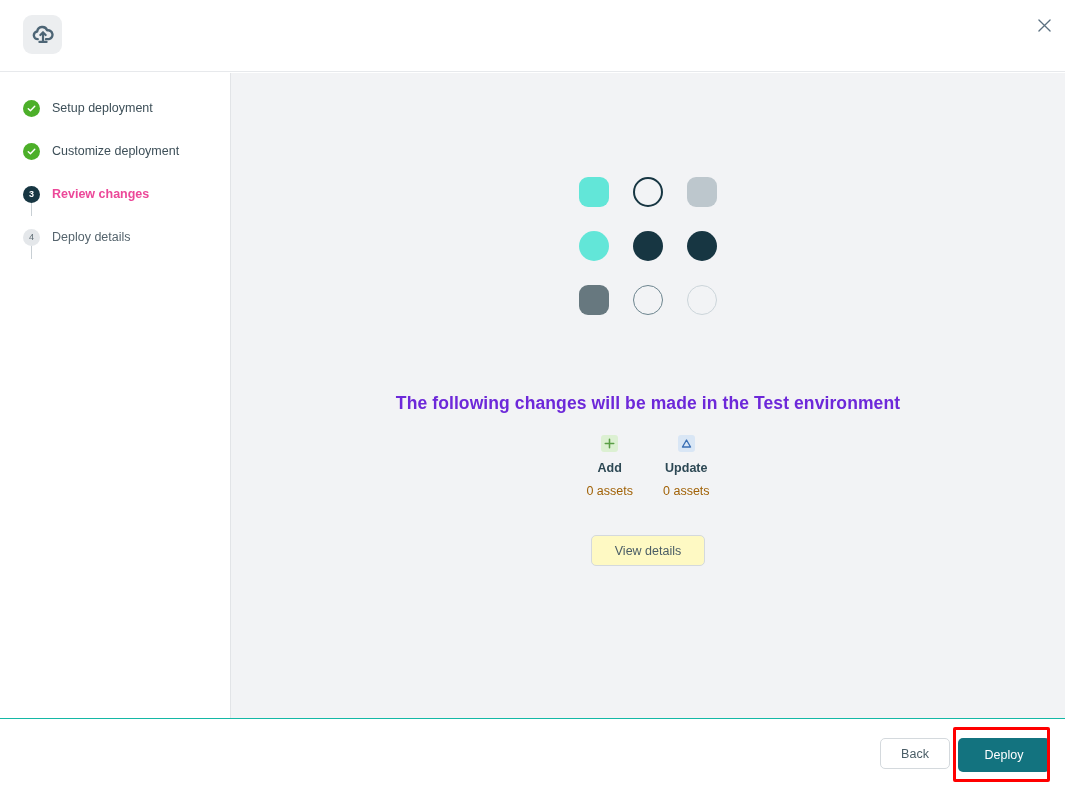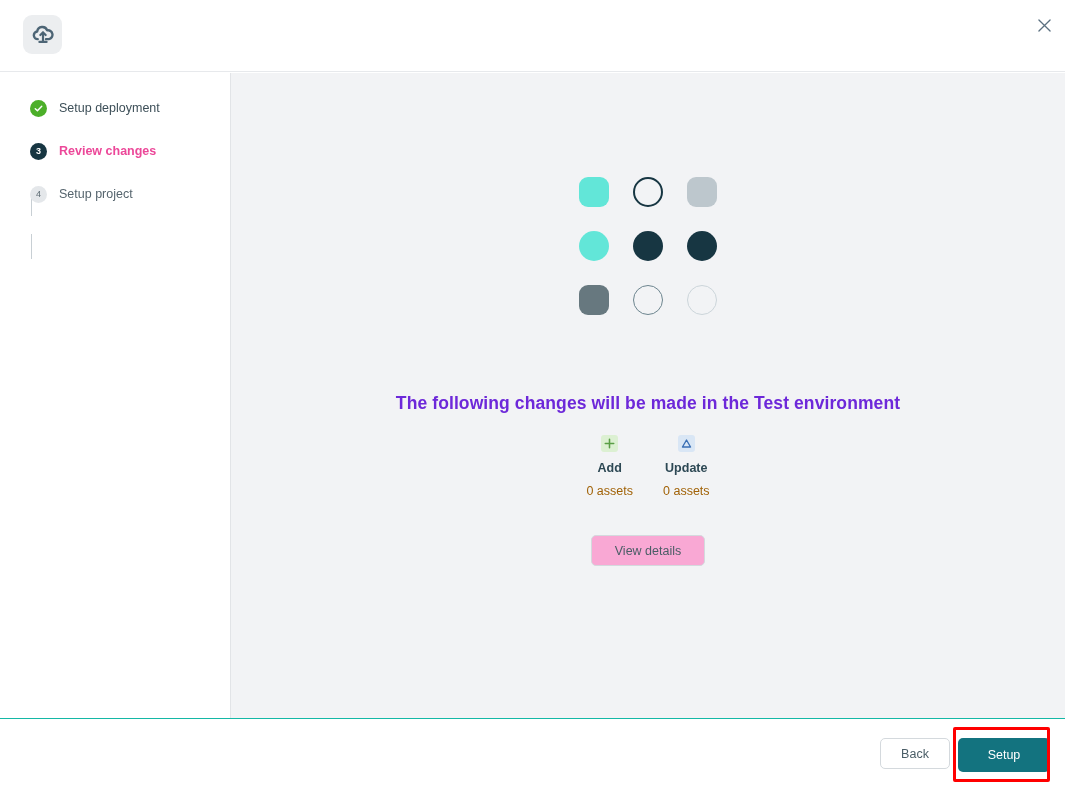--- a/index.html
+++ b/index.html
@@ -68,21 +68,21 @@
     padding-top: 24px;
   }
 
   .steps { position: relative; }
 
   .step {
     position: relative;
     display: flex;
     align-items: center;
     height: 22px;
-    margin-left: 30px;
+    margin-left: 23px;
     margin-bottom: 21px;
     cursor: pointer;
   }
   .step:last-child { margin-bottom: 0; }
 
   .step-badge {
     position: relative;
     z-index: 2;
     width: 17px;
     height: 17px;
@@ -183,21 +183,21 @@
   .stat-icon.update { background: #d9e6f5; }
   .stat-icon svg { display: block; }
 
   .stat-label { font-weight: bold; color: #2d4854; }
   .stat-value { color: #a16207; }
 
   .view-details {
     margin-top: 37px;
     width: 114px;
     height: 31px;
-    background: #f9a8d4;
+    background: #fef9c3;
     border: 1px solid #d4d9dd;
     border-radius: 5px;
     font-family: "Liberation Sans", sans-serif;
     font-size: 12.5px;
     color: #4a5d66;
     cursor: pointer;
   }
 
   
   .footer {
@@ -282,29 +282,37 @@
 
       <div class="step done">
         <span class="step-badge done">
           <svg width="9" height="9" viewBox="0 0 10 10">
             <path d="M1.4 5.2 3.8 7.5 8.6 2.6" stroke="#ffffff" stroke-width="1.6" fill="none" stroke-linecap="round" stroke-linejoin="round"></path>
           </svg>
         </span>
         <span class="step-label">Setup deployment</span>
       </div>
 
+      <div class="step done">
+        <span class="step-badge done">
+          <svg width="9" height="9" viewBox="0 0 10 10">
+            <path d="M1.4 5.2 3.8 7.5 8.6 2.6" stroke="#ffffff" stroke-width="1.6" fill="none" stroke-linecap="round" stroke-linejoin="round"></path>
+          </svg>
+        </span>
+        <span class="step-label">Customize deployment</span>
+      </div>
 
       <div class="step active">
         <span class="step-badge active">3</span>
         <span class="step-label">Review changes</span>
       </div>
 
       <div class="step pending">
         <span class="step-badge pending">4</span>
-        <span class="step-label">Setup project</span>
+        <span class="step-label">Deploy details</span>
       </div>
 
     </div>
   </div>
 
   <div class="content">
 
     <div class="swatch-grid">
       <div class="swatch sq" style="background:#62e6d8"></div>
       <div class="swatch circ ring" style="border:2px solid #173642"></div>
@@ -342,18 +350,18 @@
       </div>
 
     </div>
 
     <button class="view-details">View details</button>
 
   </div>
 
   <div class="footer">
     <button class="btn-back">Back</button>
-    <button class="btn-deploy">Setup</button>
+    <button class="btn-deploy">Deploy</button>
   </div>
 
   <div class="highlight-box"></div>
 
 </div>
 
 </body></html>

